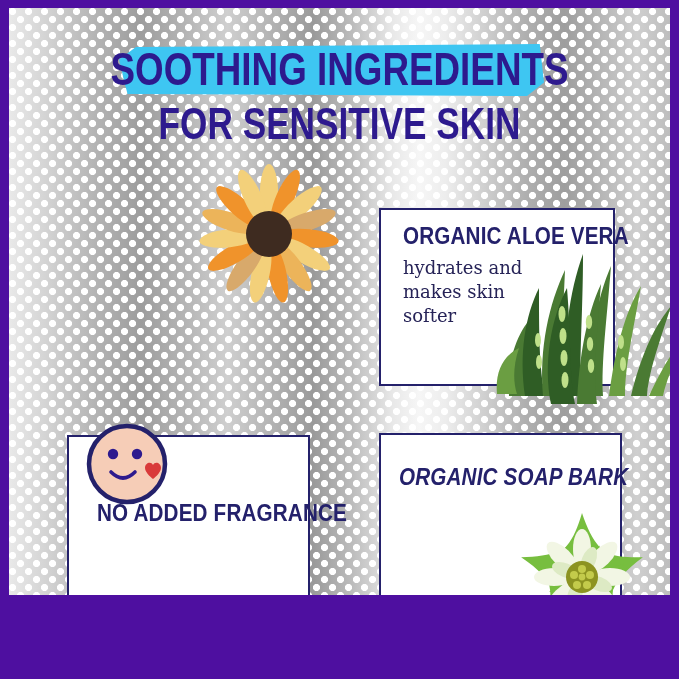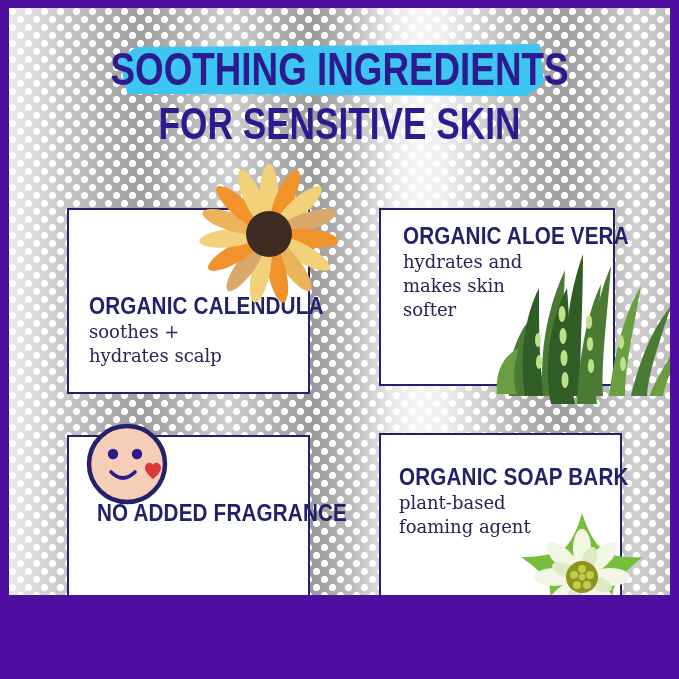--- a/index.html
+++ b/index.html
@@ -124,28 +124,28 @@
     letter-spacing: 0.2px;
     transform: scaleX(0.86);
     transform-origin: left center;
     white-space: nowrap;
   }
   .card-body {
     font-family: "DejaVu Serif", "Liberation Serif", serif;
     font-size: 18px;
     color: #262357;
     line-height: 1.32;
-    margin-top: 0;
+    margin-top: 6px;
     white-space: pre-line;
   }
 
   #card-calendula { left: 58px;  top: 200px; width: 243px; height: 186px; }
   #card-aloe      { left: 370px; top: 200px; width: 236px; height: 178px; }
   #card-fragrance { left: 58px;  top: 427px; width: 243px; height: 182px; }
-  #card-soapbark  { left: 370px; top: 425px; width: 243px; height: 188px; }
+  #card-soapbark  { left: 370px; top: 425px; width: 243px; height: 188px; font-style: italic; }
 
   #card-calendula .card-inner { left: 20px; top: 82px; }
   #card-aloe      .card-inner { left: 22px; top: 12px; }
   #card-fragrance .card-inner { left: 28px; top: 62px; }
   #card-soapbark  .card-inner { left: 18px; top: 28px; }
 
   
   .art {
     position: absolute;
     z-index: 5;
@@ -163,48 +163,39 @@
 <div id="poster">
 
   <div id="canvas">
 
     <div id="title-block">
       <div class="brush"></div>
       <div class="title-line" id="title-line-1">SOOTHING INGREDIENTS</div>
       <div class="title-line" id="title-line-2">FOR SENSITIVE SKIN</div>
     </div>
 
-    <div class="card" id="card-calendula">
-      <div class="card-inner">
-        <div class="card-heading">ORGANIC CALENDULA</div>
-        <div class="card-body">soothes +
-hydrates scalp</div>
-      </div>
-    </div>
 
     <div class="card" id="card-aloe">
       <div class="card-inner">
         <div class="card-heading">ORGANIC ALOE VERA</div>
         <div class="card-body">hydrates and
 makes skin
 softer</div>
       </div>
     </div>
 
     <div class="card" id="card-fragrance">
       <div class="card-inner">
         <div class="card-heading">NO ADDED FRAGRANCE</div>
       </div>
     </div>
 
     <div class="card" id="card-soapbark">
       <div class="card-inner">
         <div class="card-heading">ORGANIC SOAP BARK</div>
-        <div class="card-body">plant-based
-foaming agent</div>
       </div>
     </div>
 
     <div class="art" id="art-calendula">
       <svg viewBox="0 0 120 122">
         <g transform="translate(60,58)">
           <g id="pet">
             <ellipse cx="0" cy="-40" rx="9" ry="29" fill="#F3D07A"></ellipse>
           </g>
           <ellipse cx="0" cy="-40" rx="9" ry="30" fill="#F3D07A" transform="rotate(0)"></ellipse>

